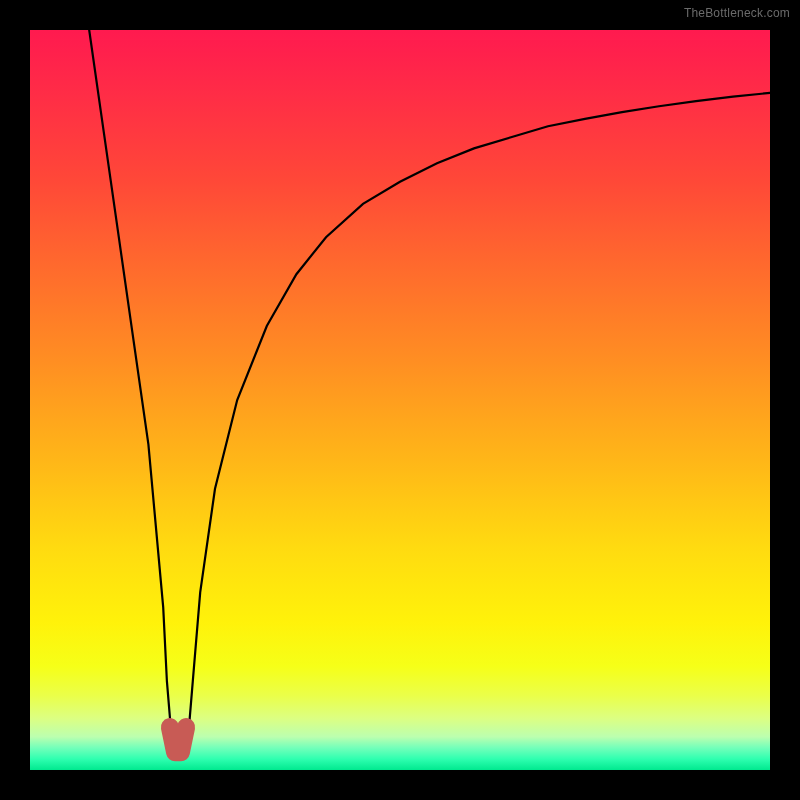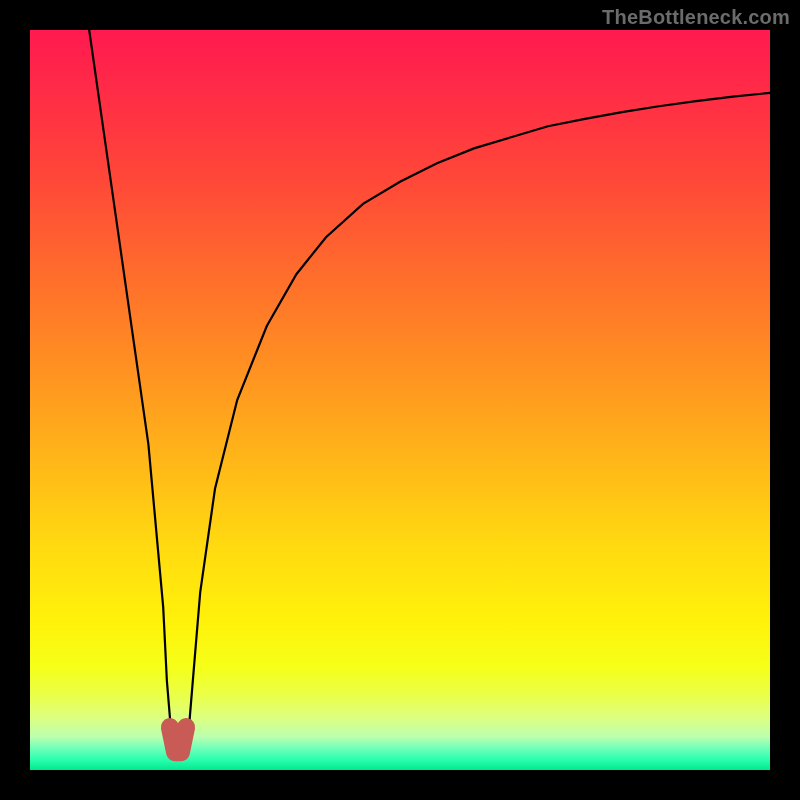--- a/index.html
+++ b/index.html
@@ -45,22 +45,22 @@
       #73ffba 97%,
       #2fffb0 98.5%,
       #00e98f 100%
     );
   }
   .watermark {
     position: absolute;
     top: 6px;
     right: 10px;
     color: #6b6b6b;
-    font-size: 20px;
-    font-weight: 700;
+    font-size: 12px;
+    font-weight: 400;
     letter-spacing: 0.2px;
     user-select: none;
   }
   svg.curve {
     position: absolute;
     inset: 0;
   }
 </style>
 </head>
 <body>

